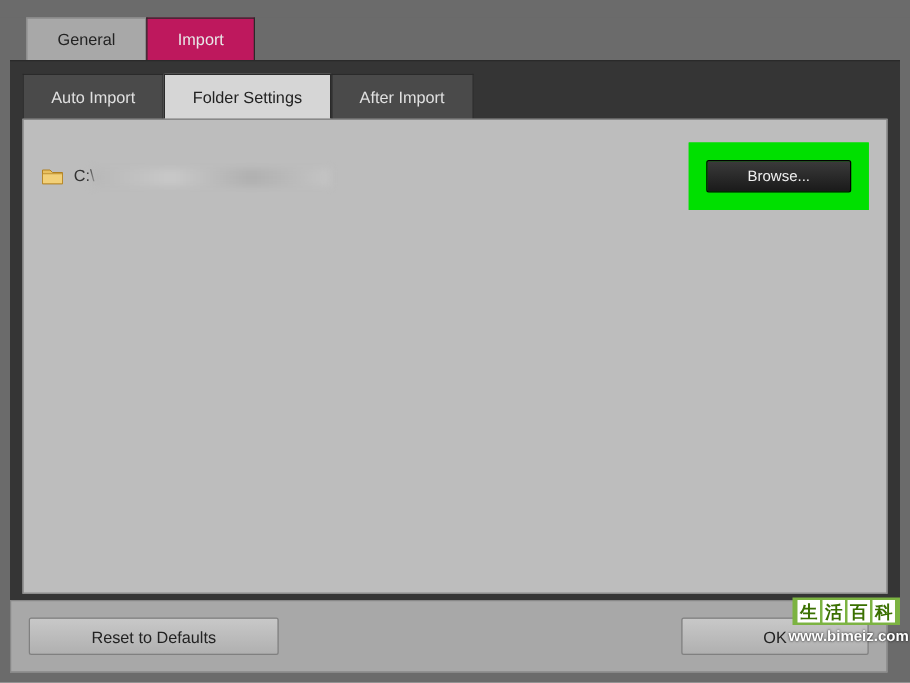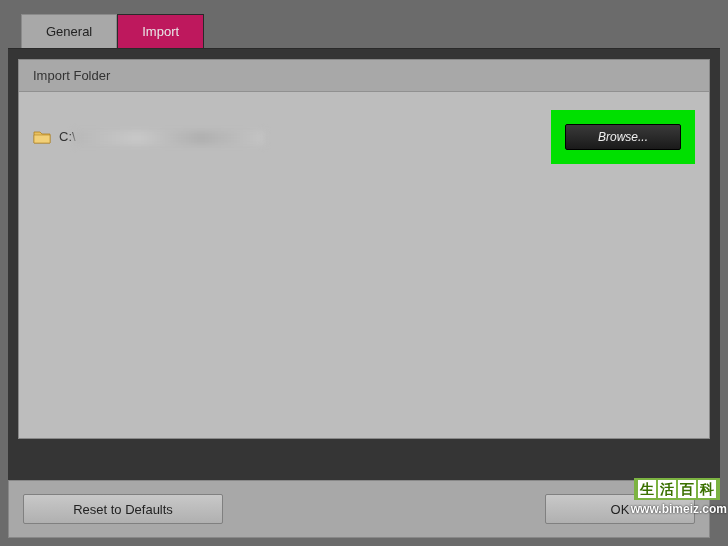--- a/index.html
+++ b/index.html
@@ -47,21 +47,21 @@
     filter: blur(3px); vertical-align: middle; margin-left: -2px;
   }
 
   .highlight-box {
     border: 6px solid #00e000; background: #00e000;
     padding: 8px; display: inline-block;
   }
   .browse-btn {
     width: 116px; height: 26px; background: linear-gradient(#3a3a3a, #1a1a1a);
     color: #f0f0f0; font-size: 12px; border: 1px solid #000;
-    border-radius: 2px; cursor: pointer; text-align: center; line-height: 24px; font-style: italic;
+    border-radius: 2px; cursor: pointer; text-align: center; line-height: 24px;
   }
 
   .bottom-bar {
     position: absolute; left: 8px; right: 18px; bottom: 8px; height: 58px;
     background: #a8a8a8; border: 1px solid #888; display: flex;
     align-items: center; justify-content: space-between; padding: 0 14px;
   }
   .btn {
     height: 30px; background: linear-gradient(#c8c8c8, #b0b0b0);
     border: 1px solid #808080; border-radius: 2px; font-size: 13px;
@@ -87,22 +87,26 @@
 </style>
 </head>
 <body>
 
 <div class="outer-tabs">
   <div class="outer-tab">General</div>
   <div class="outer-tab active">Import</div>
 </div>
 
 <div class="dark-panel">
+  <div class="inner-tabs">
+    <div class="inner-tab">Auto Import</div>
+    <div class="inner-tab active">Folder Settings</div>
+    <div class="inner-tab">After Import</div>
+  </div>
   <div class="content">
-    <div class="section-header">Import Folder</div>
     <div class="folder-row">
       <div class="folder-left">
         <span class="folder-icon">
           <svg viewBox="0 0 18 14" width="18" height="14">
             <path d="M1 2 L7 2 L9 4 L17 4 L17 13 L1 13 Z" fill="#e8c060" stroke="#b08020" stroke-width="0.8"></path>
             <path d="M1 5 L17 5 L17 13 L1 13 Z" fill="#f2d078" stroke="#b08020" stroke-width="0.6"></path>
           </svg>
         </span>
         <span class="folder-path">
           <span>C:\</span><span class="path-blur"></span>

